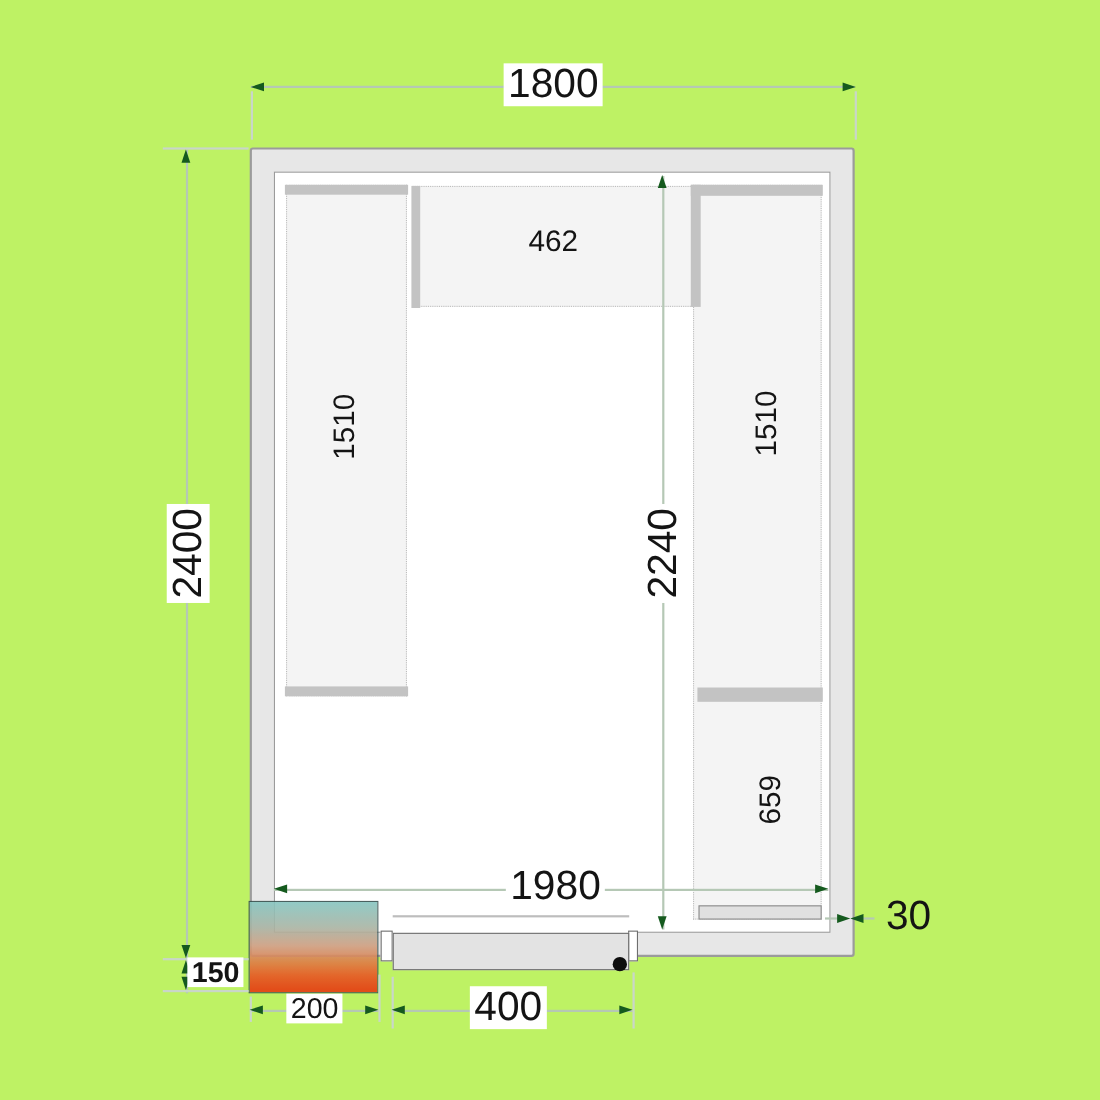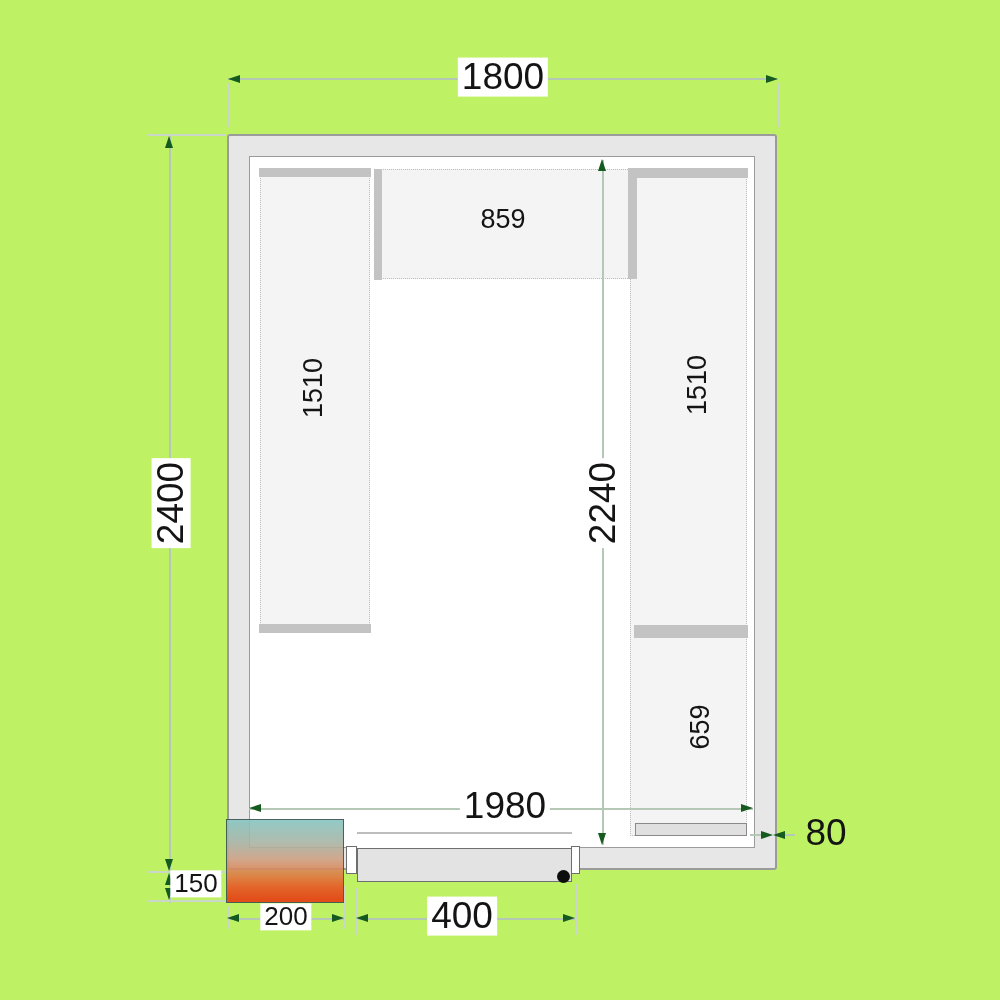--- a/index.html
+++ b/index.html
@@ -111,22 +111,22 @@
   <div class="abs dl" style="left:356px;top:918px;width:219px;height:1.5px;"></div>
   <div class="abs xl" style="left:356px;top:888px;width:1.5px;height:47px;"></div>
   <div class="abs xl" style="left:575px;top:884px;width:1.5px;height:51px;"></div>
   <div class="abs tri tl" style="left:356px;top:914px;"></div>
   <div class="abs tri tr" style="left:563px;top:914px;"></div>
 
   <div class="lbl fs36" style="left:503px;top:77px;">1800</div>
   <div class="lbl rot fs36" style="left:171px;top:503px;">2400</div>
   <div class="lbl rot fs36" style="left:603px;top:503px;">2240</div>
   <div class="lbl fs36" style="left:505px;top:806px;">1980</div>
-  <div class="lbl fs27 nobg" style="left:503px;top:219px;">859</div>
+  <div class="lbl fs27 nobg" style="left:503px;top:219px;">462</div>
   <div class="lbl rot fs27 nobg" style="left:313px;top:388px;">1510</div>
   <div class="lbl rot fs27 nobg" style="left:697px;top:385px;">1510</div>
   <div class="lbl rot fs27 nobg" style="left:700px;top:727px;">659</div>
   <div class="lbl fs26" style="left:286px;top:917px;">200</div>
   <div class="lbl fs36" style="left:462px;top:916px;">400</div>
-  <div class="lbl fs26" style="left:196px;top:884px;">150</div>
-  <div class="lbl fs36 nobg" style="left:826px;top:833px;">80</div>
+  <div class="lbl fs26" style="left:196px;top:884px;font-weight:bold;">150</div>
+  <div class="lbl fs36 nobg" style="left:826px;top:833px;">30</div>
 
 </div>
 
 </body></html>

